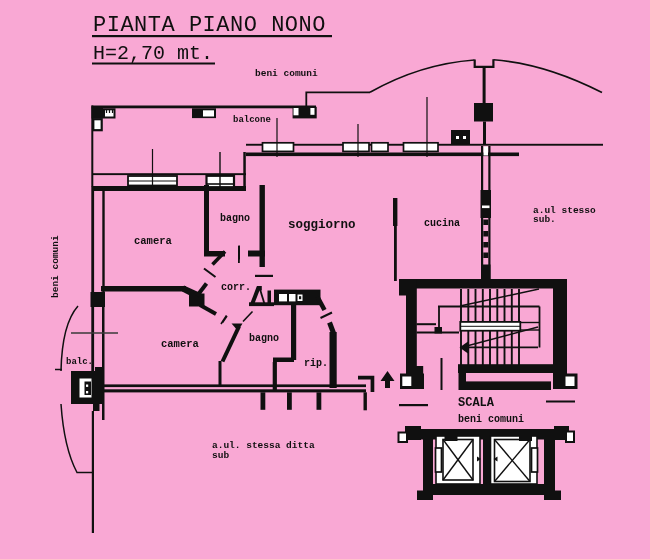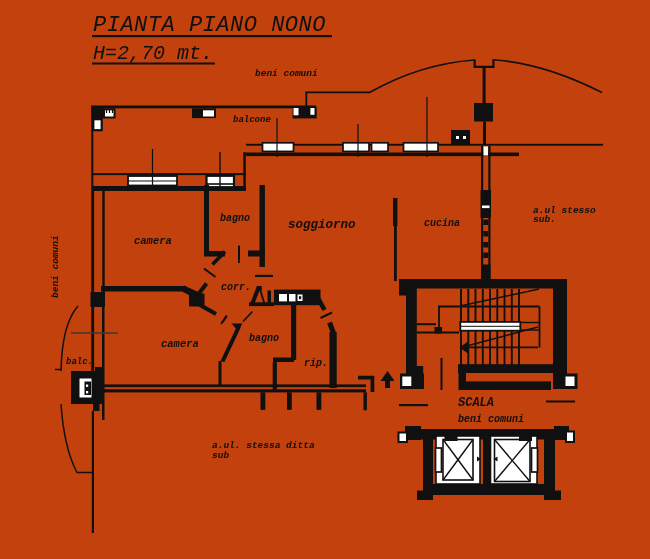--- a/index.html
+++ b/index.html
@@ -1,16 +1,16 @@
 <!DOCTYPE html>
 <html><head>
 <meta charset="utf-8">
 <style>
   html,body{margin:0;padding:0;background:#ffffff;}
-  #plan{position:relative;width:650px;height:559px;background:#c2410c;overflow:hidden;font-style:italic;}
+  #plan{position:relative;width:650px;height:559px;background:#f9a8d4;overflow:hidden;}
   svg{position:absolute;left:0;top:0;}
   text{font-family:"Liberation Mono", monospace;fill:#101010;}
 </style>
 </head>
 <body>
 <div id="plan">
 <svg width="650" height="559" viewBox="0 0 650 559">
 
 <g>
 <text x="93" y="31" font-size="22" letter-spacing="0.5">PIANTA PIANO NONO</text>

